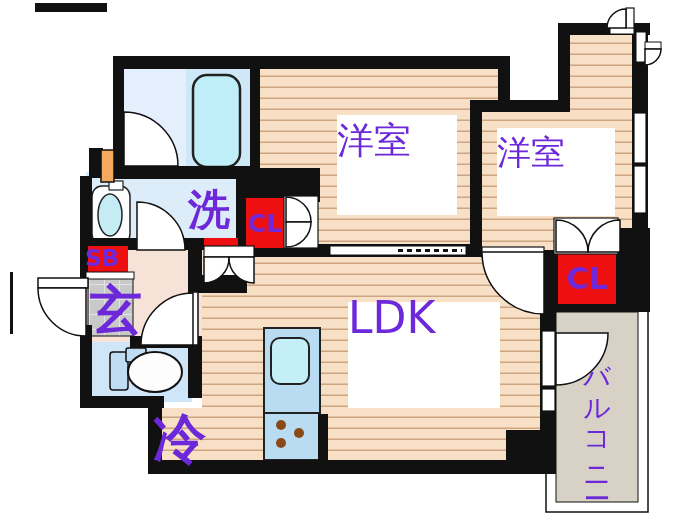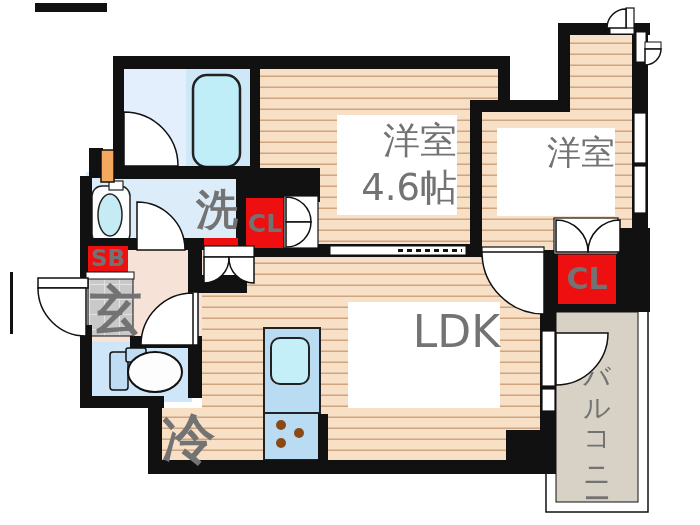--- a/index.html
+++ b/index.html
@@ -1,34 +1,34 @@
 <!DOCTYPE html>
 <html><head>
 <meta charset="utf-8">
 <style>
   html,body{margin:0;padding:0;background:#fff;}
   #plan{position:relative;width:700px;height:525px;background:#fff;overflow:hidden;
         font-family:"DejaVu Sans","Liberation Sans",sans-serif;}
   #plan svg{position:absolute;left:0;top:0;}
-  .lbl{position:absolute;color:#737373;text-align:right;white-space:nowrap;}
+  .lbl{position:absolute;color:#6d28d9;text-align:left;white-space:nowrap;}
   .room-lbl{font-weight:500;}
   .w1{left:337px;top:117px;width:120px;font-size:37px;line-height:47px;}
   .w2{left:497px;top:131px;width:118px;font-size:34px;line-height:43px;}
-  .ldk{left:348px;top:306px;width:152px;font-size:44px;line-height:51px;font-weight:500;}
+  .ldk{left:348px;top:292px;width:152px;font-size:44px;line-height:51px;font-weight:500;}
   .balcony{left:578px;top:330px;width:38px;height:175px;font-size:27px;
            writing-mode:vertical-rl;letter-spacing:4px;font-weight:500;
            display:flex;align-items:center;justify-content:center;}
   .genkan{left:90px;top:276px;width:50px;font-size:52px;font-weight:600;}
   .fridge{left:153px;top:404px;width:62px;font-size:53px;font-weight:600;}
   .laundry{left:188px;top:182px;width:50px;font-size:42px;font-weight:600;}
   .cl1{left:246px;top:198px;width:38px;height:50px;font-size:25px;font-weight:700;
        display:flex;align-items:center;justify-content:center;}
   .cl2{left:558px;top:252px;width:58px;height:52px;font-size:30px;font-weight:700;
        display:flex;align-items:center;justify-content:center;}
-  .sb{left:88px;top:244px;width:40px;height:28px;font-size:23px;font-weight:700;
+  .sb{left:88px;top:244px;width:28px;height:28px;font-size:23px;font-weight:700;
       display:flex;align-items:center;justify-content:center;}
 </style>
 </head>
 <body>
 
 <div id="plan">
 <svg width="700" height="525" viewBox="0 0 700 525">
   <defs>
     <pattern id="wood" width="12" height="11" patternUnits="userSpaceOnUse">
       <rect width="12" height="11" fill="#f7e0c6"></rect>
@@ -154,21 +154,20 @@
     <rect x="626" y="8" width="8" height="20" stroke-width="1.2"></rect>
     <path d="M 626 28 L 626 9 A 19 19 0 0 0 607 28 Z"></path>
     <rect x="636" y="32" width="10" height="30" stroke-width="1"></rect>
     <rect x="645" y="42" width="16" height="7" stroke-width="1"></rect>
     <path d="M 645 49 L 661 49 A 16 16 0 0 1 645 65 Z"></path>
   </g>
 </svg>
 
   <div class="lbl room-lbl w1">
     <div>洋室</div>
-    <div>4.6帖</div>
   </div>
   <div class="lbl room-lbl w2">
     <div>洋室</div>
   </div>
   <div class="lbl ldk">
     <div>LDK</div>
   </div>
   <div class="lbl balcony">バルコニー</div>
   <div class="lbl genkan">玄</div>
   <div class="lbl fridge">冷</div>

